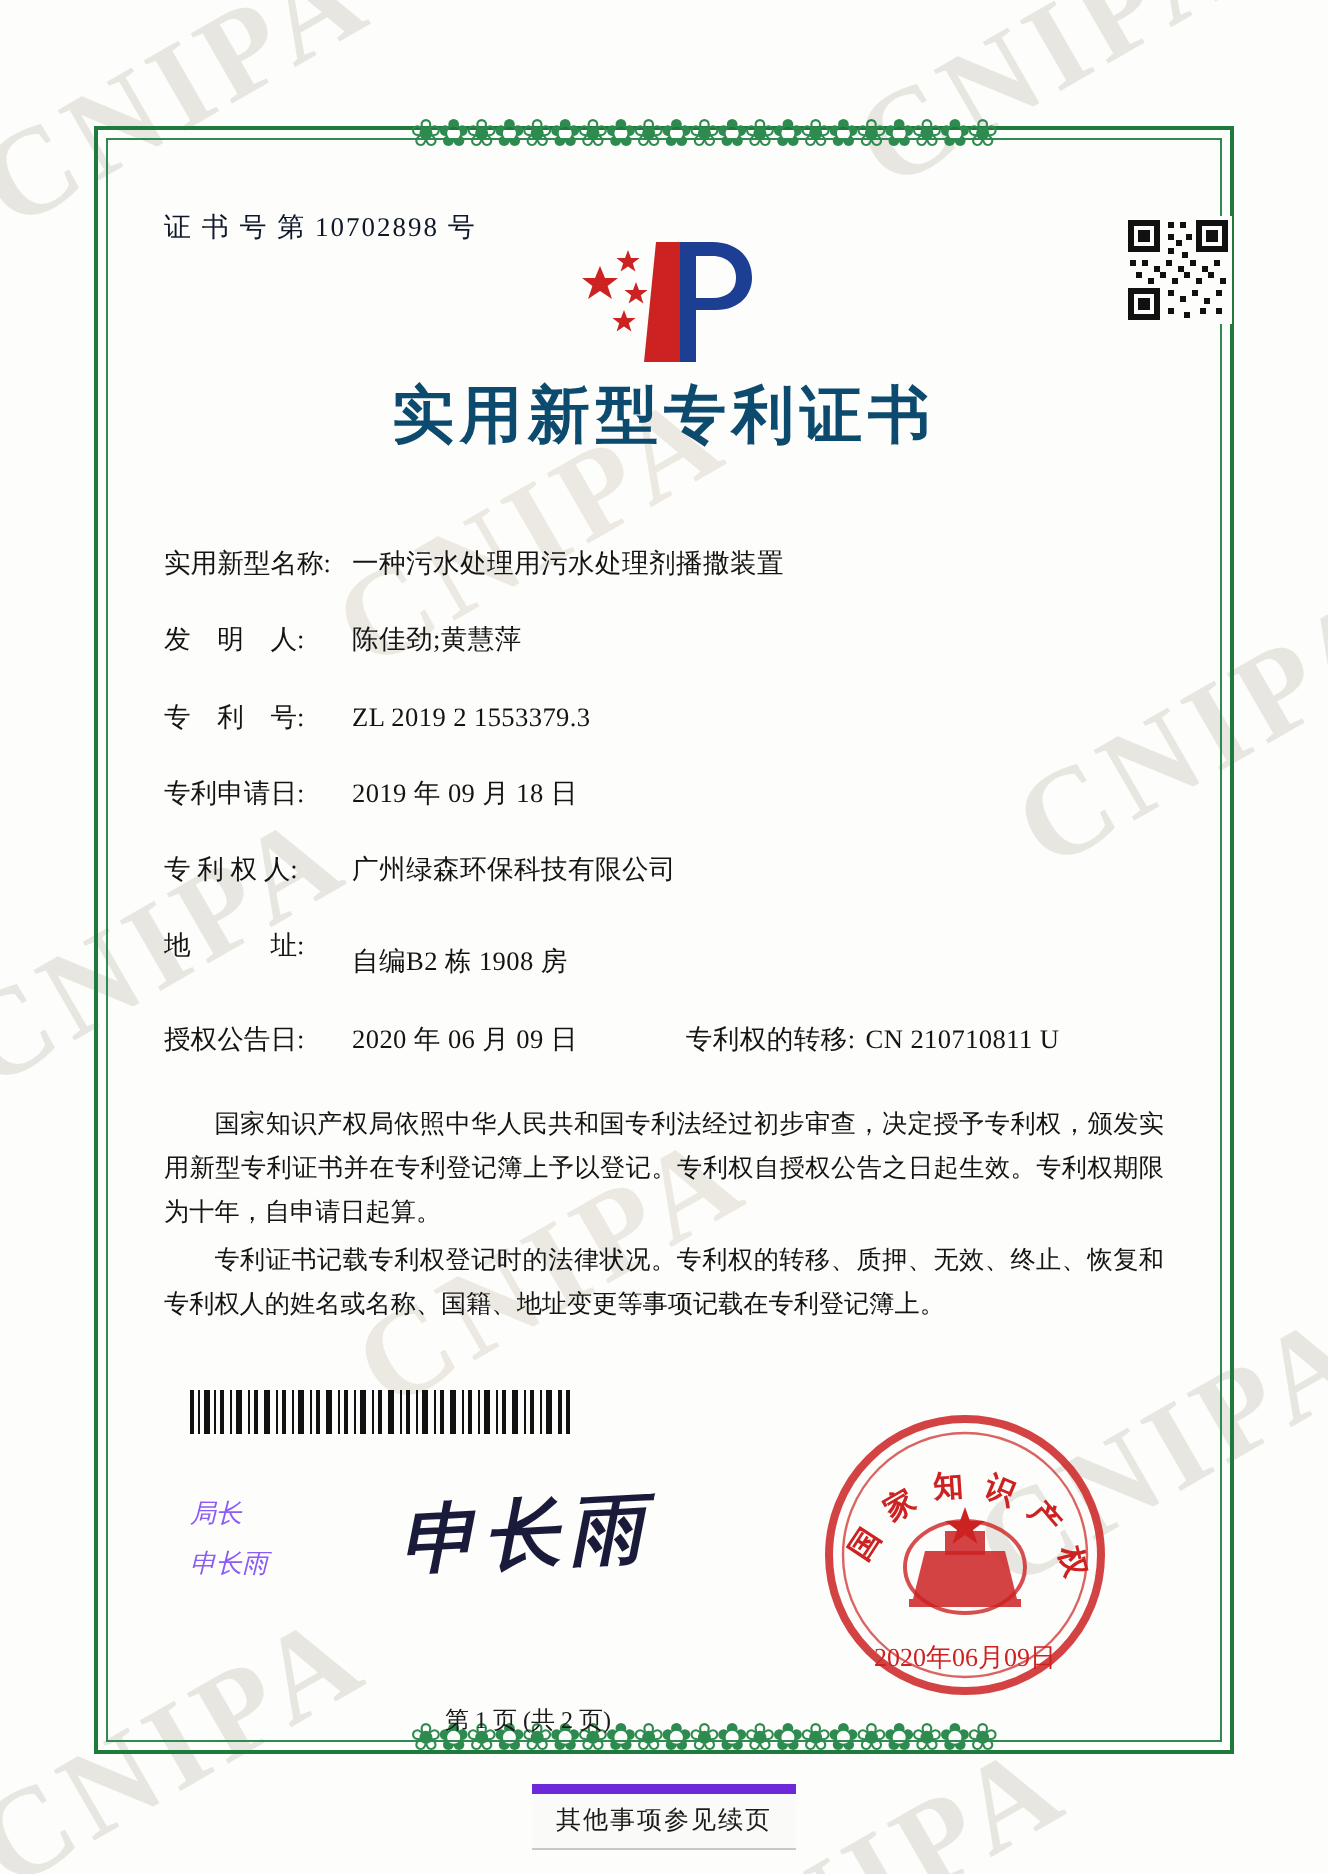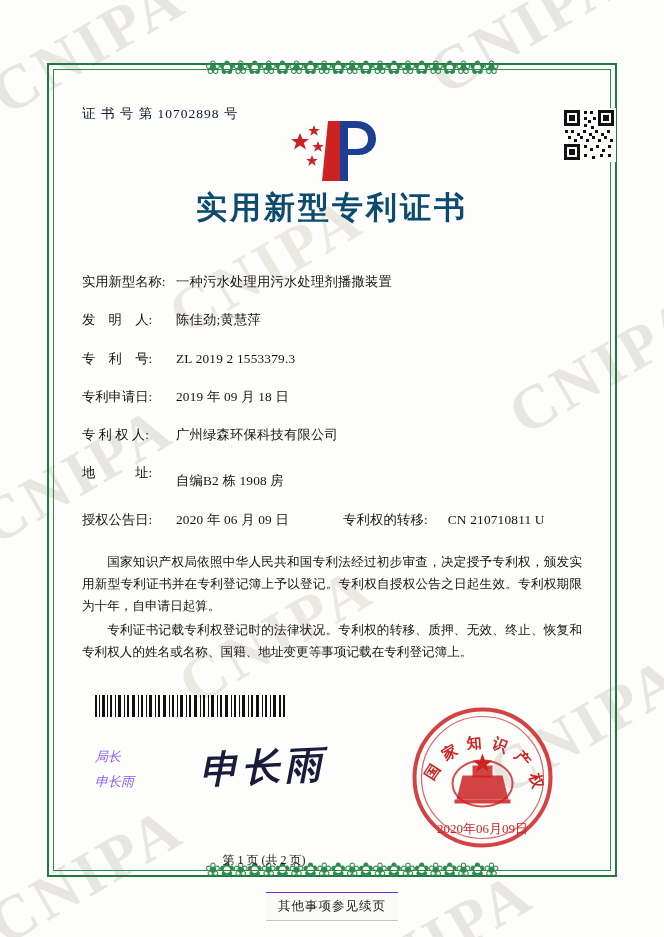--- a/index.html
+++ b/index.html
@@ -209,21 +209,21 @@
     left: 0;
     top: 892px;
     width: 664px;
     text-align: center;
     font-size: 12.5px;
     color: #1a1a1a;
     letter-spacing: 1px;
   }
   .footnote-box {
     display: inline-block;
-    border-top: 1px solid #6d28d9;
+    border-top: 5px solid #6d28d9;
     border-bottom: 1px solid #c9c9c4;
     padding: 5px 12px;
     background: #fafaf8;
   }
 </style>
 </head>
 <body>
 
 <div class="page">
 
@@ -343,21 +343,21 @@
         <div class="value">
           <span class="sub">自编B2 栋 1908 房</span>
         </div>
       </div>
 
       <div class="row">
         <div class="label">授权公告日:</div>
         <div class="value row-inline">
           <span>2020 年 06 月 09 日</span>
           <span class="right-label">专利权的转移:</span>
-          <span style="margin-left:20px">CN 210710811 U</span>
+          <span style="margin-left:5px">CN 210710811 U</span>
         </div>
       </div>
 
     </div>
 
     <div class="para">
       <p>国家知识产权局依照中华人民共和国专利法经过初步审查，决定授予专利权，颁发实用新型专利证书并在专利登记簿上予以登记。专利权自授权公告之日起生效。专利权期限为十年，自申请日起算。</p>
       <p>专利证书记载专利权登记时的法律状况。专利权的转移、质押、无效、终止、恢复和专利权人的姓名或名称、国籍、地址变更等事项记载在专利登记簿上。</p>
     </div>
 

